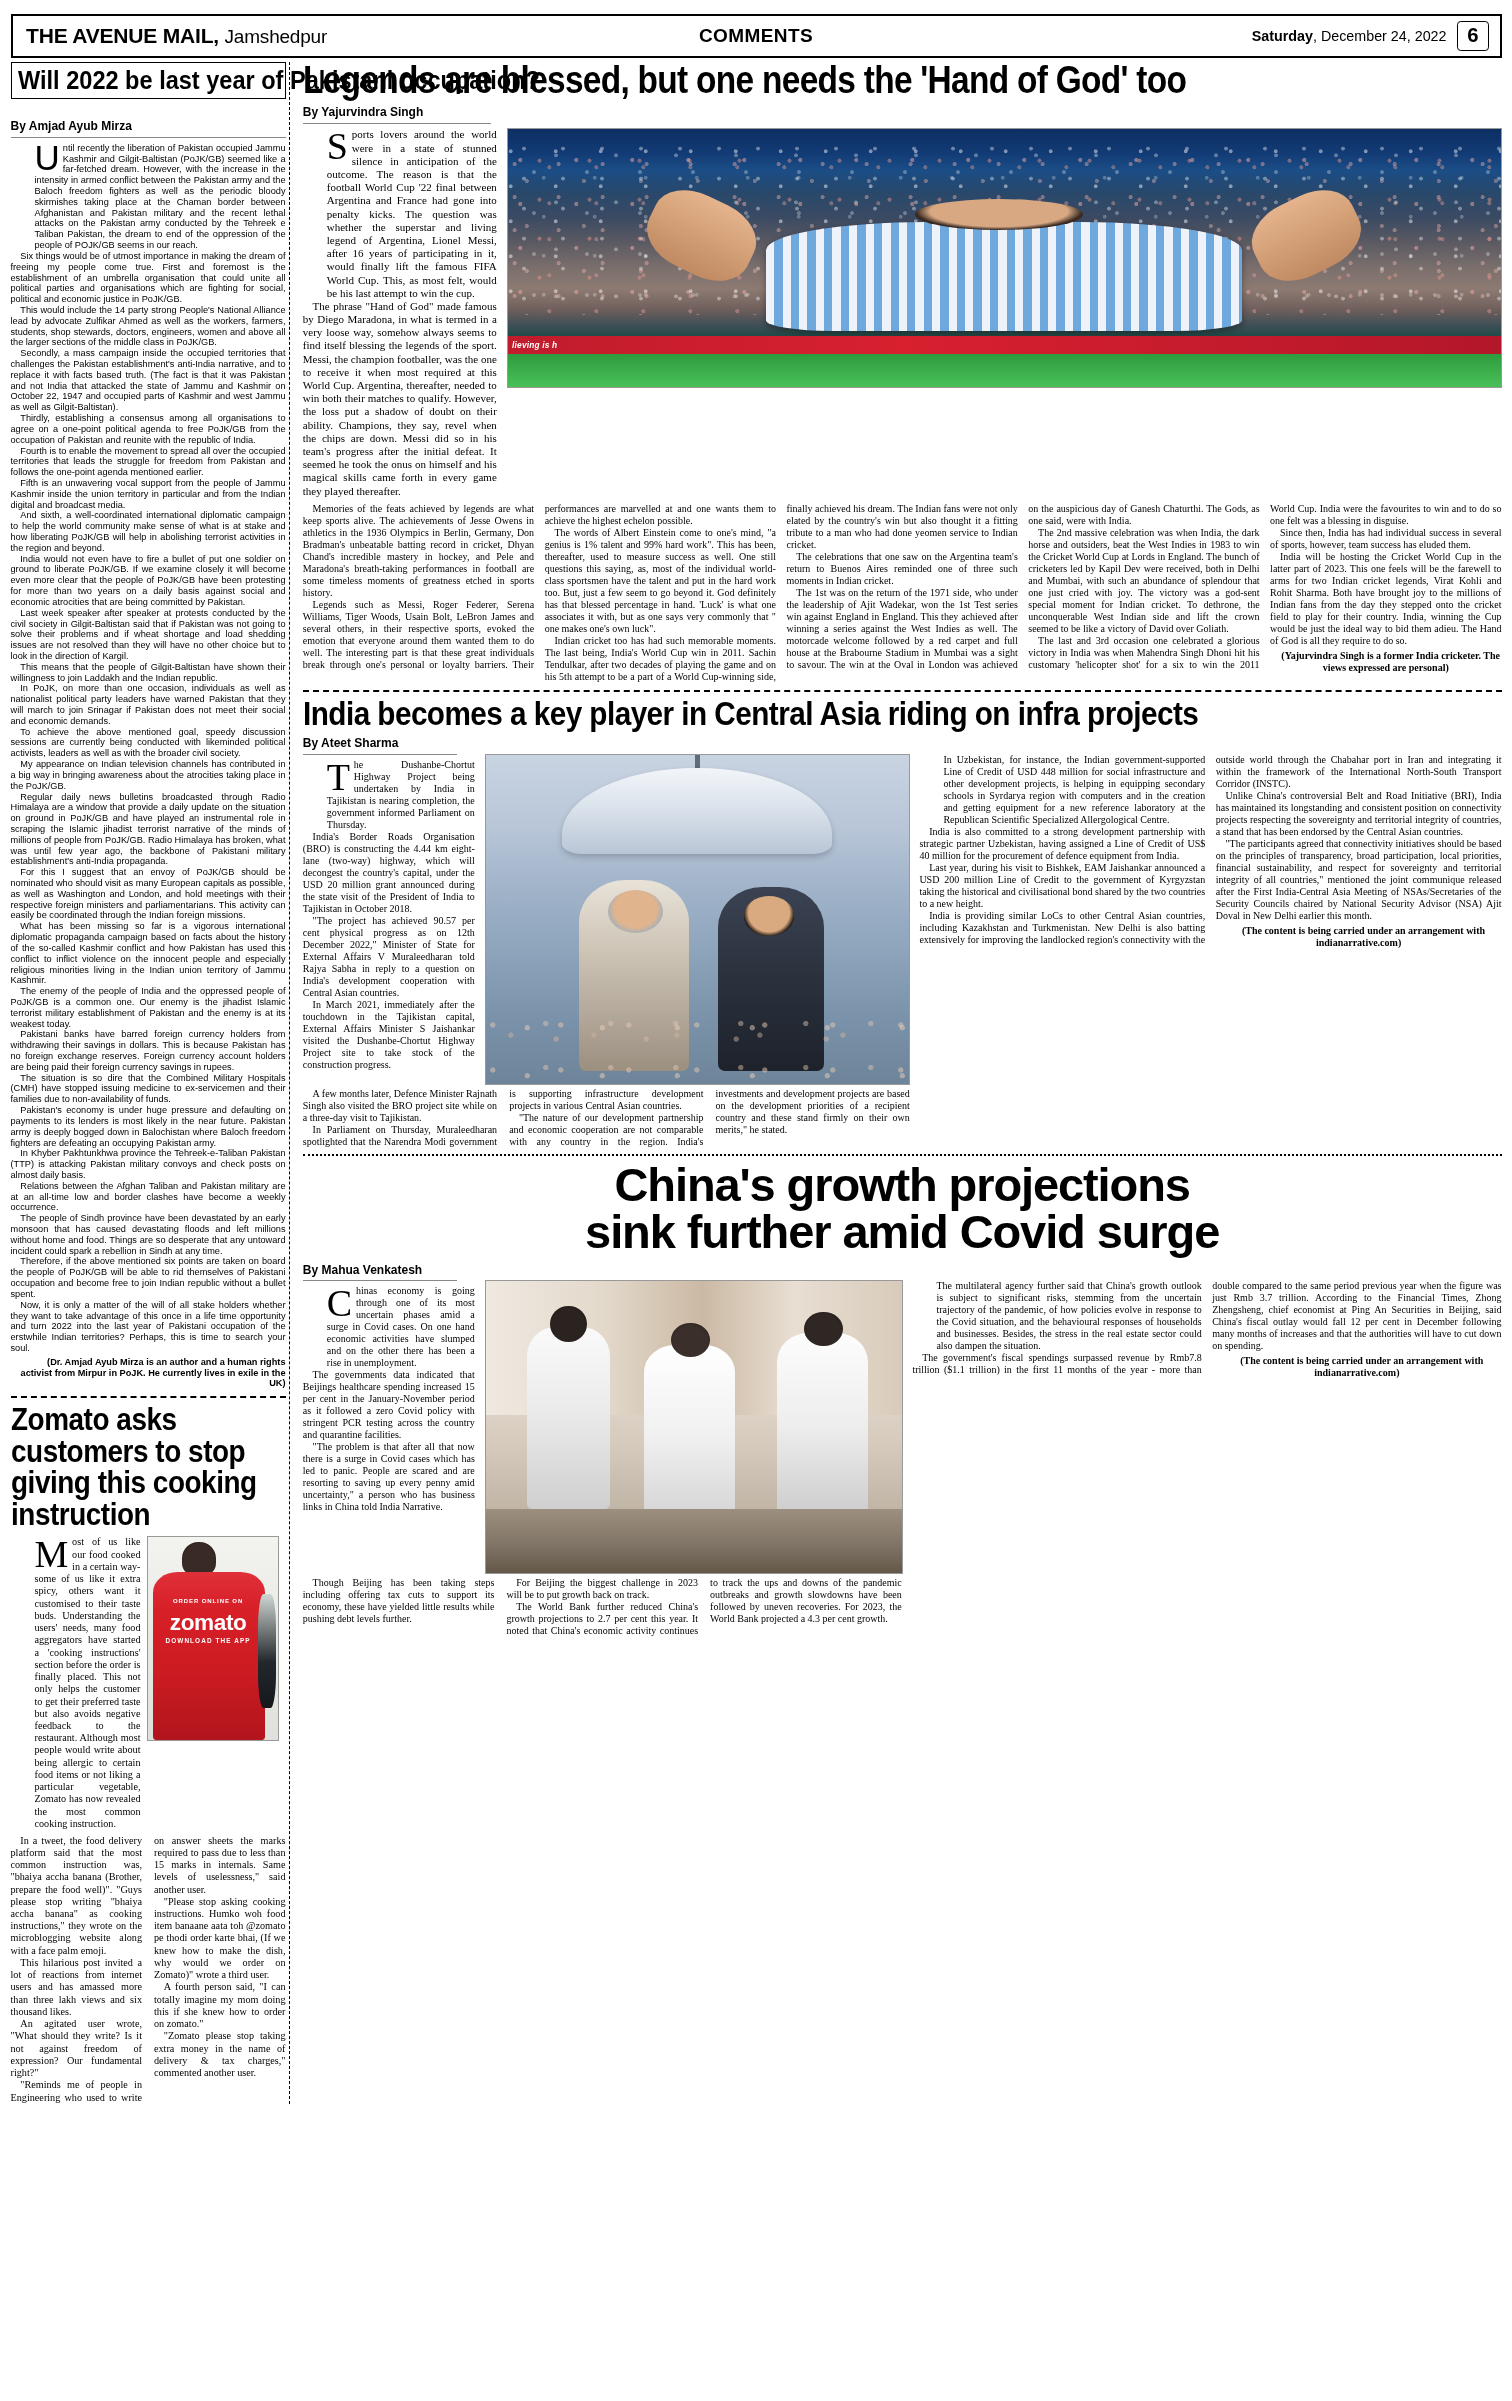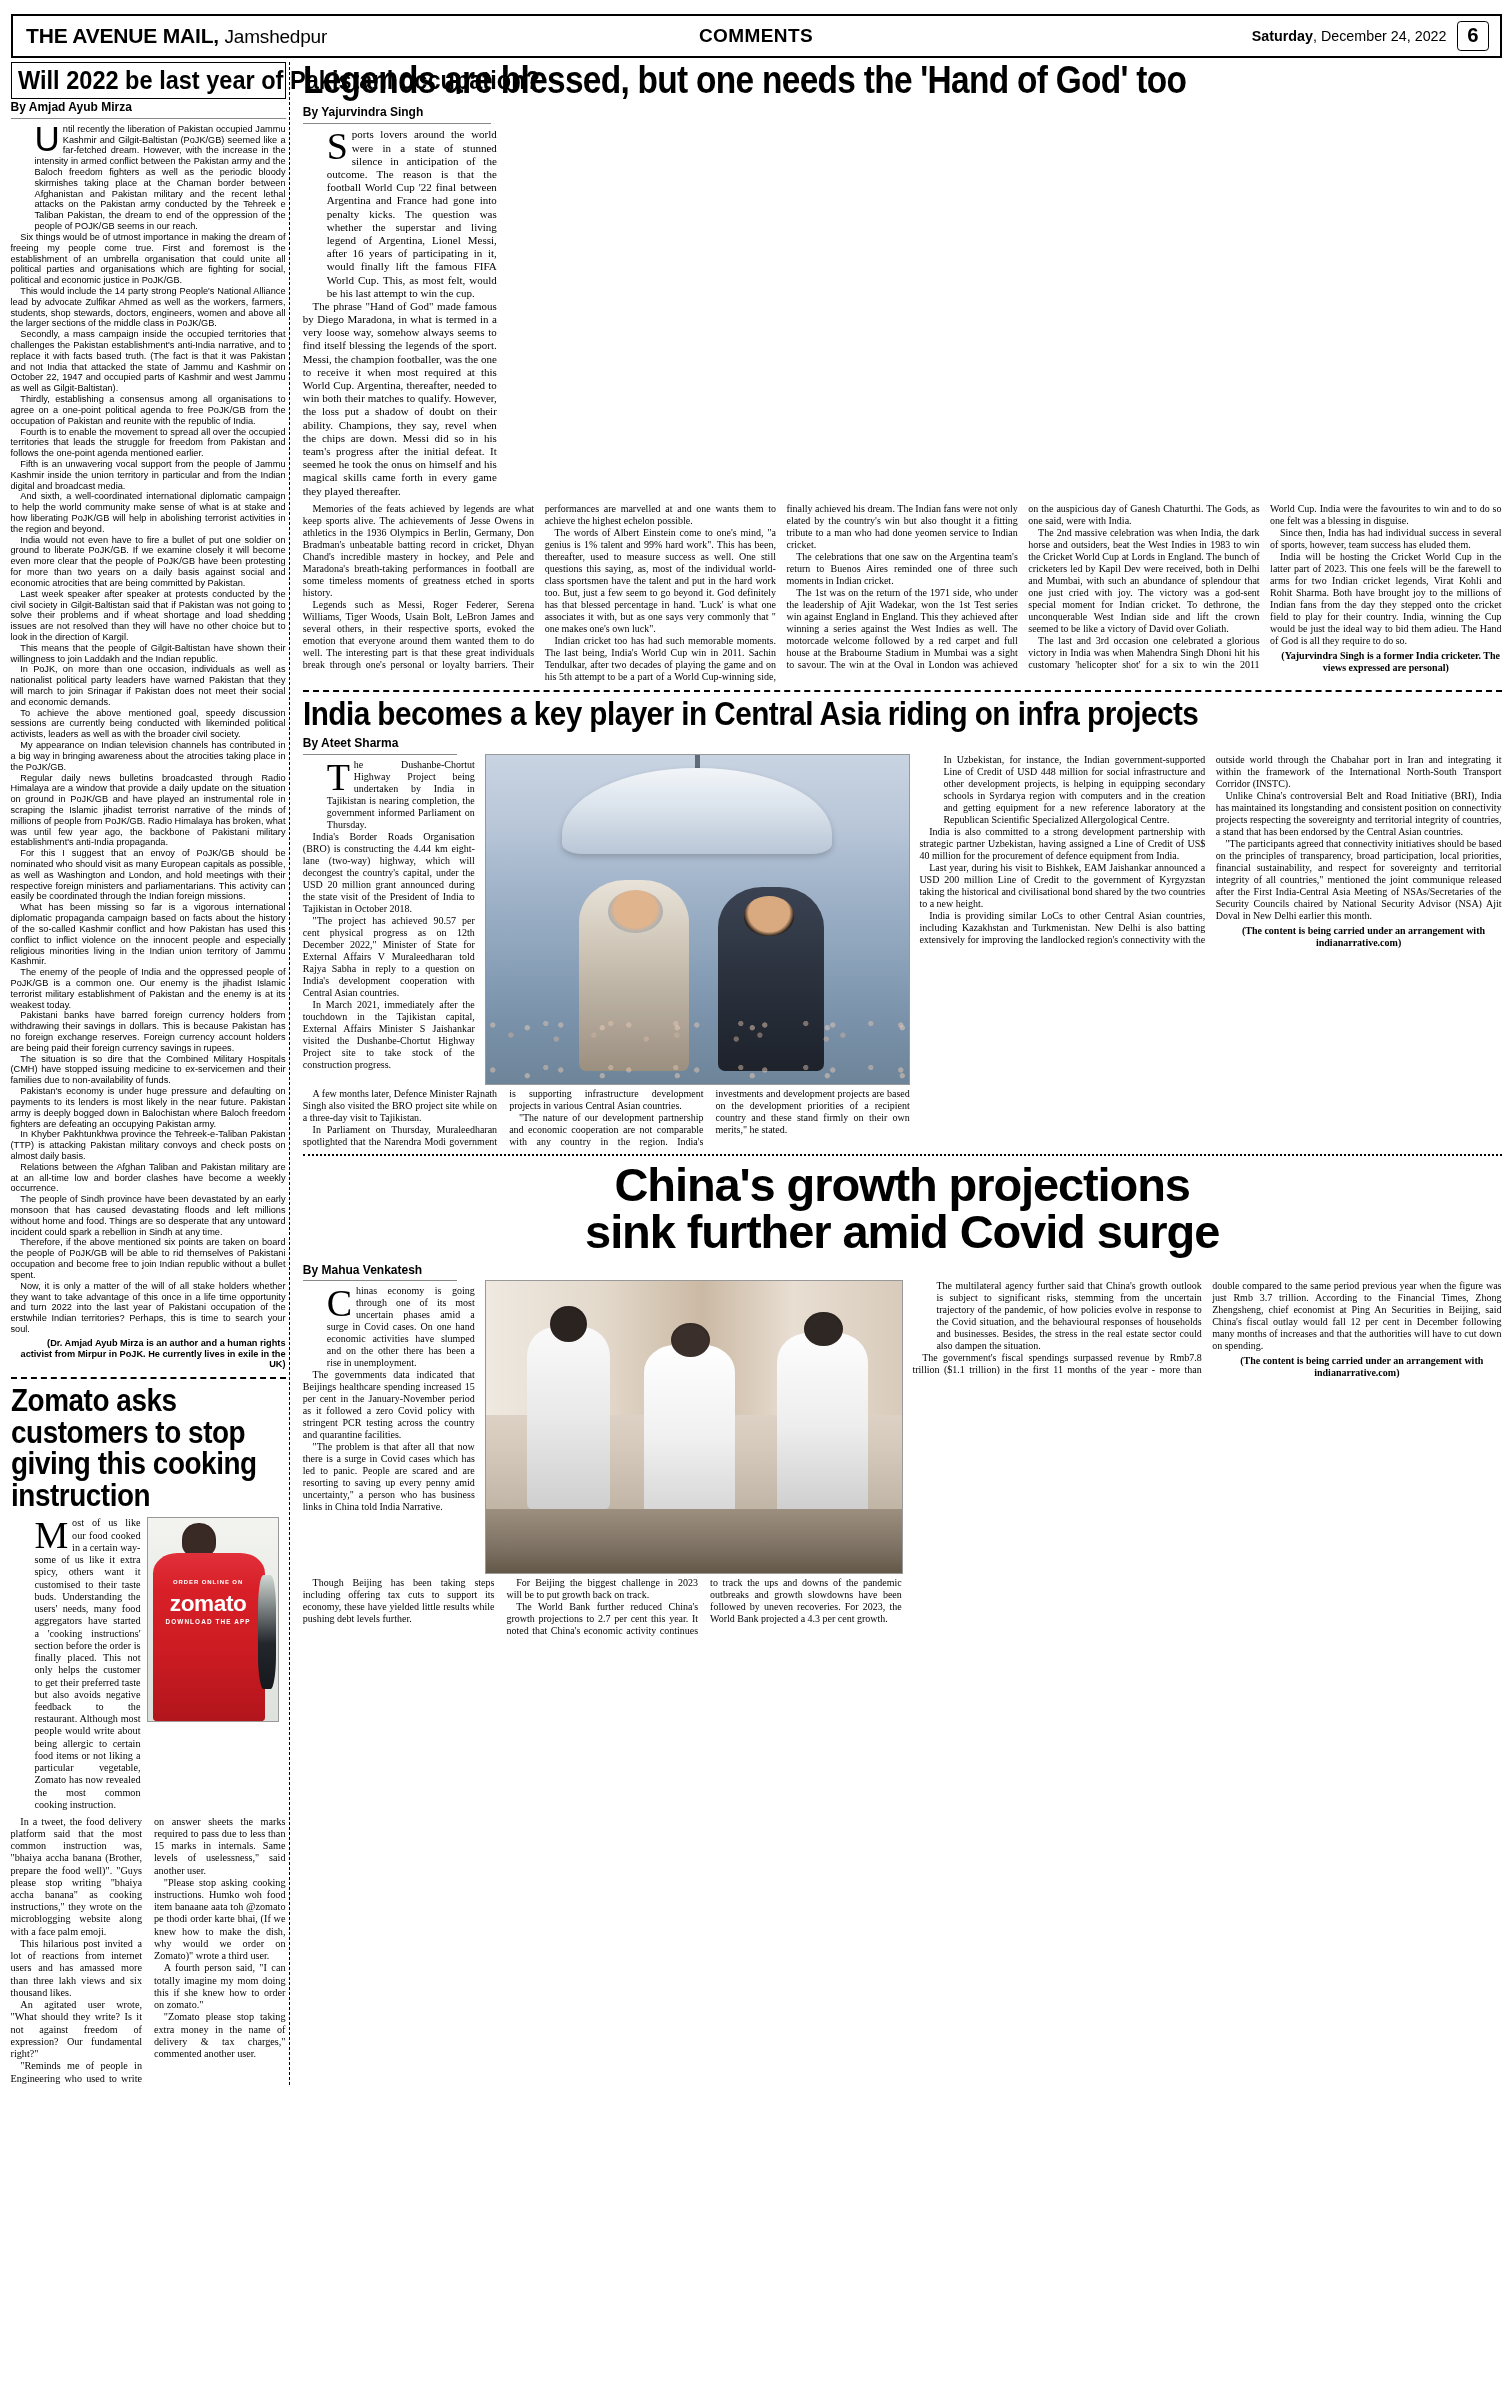--- a/index.html
+++ b/index.html
@@ -38,21 +38,21 @@
   .grid { display:flex; gap:0; }
   .left-col { width:275px; flex:0 0 275px; }
   .vrule { width:9px; flex:0 0 9px; border-left:1.5px dashed #000; margin-left:3.8px; }
   .right-col { flex:1 1 auto; padding-left:4.5px; }
 
   
   .hl-box { border:1.5px solid #000; padding:4.5px 6px 5.3px 6px; }
   .hl1 { font-size:25.6px; font-weight:bold; line-height:1.0;
          font-family:"Liberation Sans Narrow","Liberation Sans",sans-serif;
          transform:scaleX(0.92); transform-origin:left center; white-space:nowrap;}
-  .byline { font-size:12px; font-weight:bold; margin-top:1px; }
+  .byline { font-size:12px; font-weight:bold; margin-top:20px; }
   .rule-thin { border-top:0.8px solid #888; margin:3.8px 0 4.5px 0; }
 
   .hl-big { font-size:38px; font-weight:bold; line-height:0.95; letter-spacing:-0.8px;
             font-family:"Liberation Sans Narrow","Liberation Sans",sans-serif;
             transform:scaleX(0.88); transform-origin:left center; white-space:nowrap; }
   .hl-big2 { font-size:33px; font-weight:bold; line-height:0.98; letter-spacing:-0.6px;
             font-family:"Liberation Sans Narrow","Liberation Sans",sans-serif;
             transform:scaleX(0.9); transform-origin:left center; white-space:nowrap;}
   .hl-center { text-align:center; font-size:47px; font-weight:bold; line-height:1.0;
                letter-spacing:-1.1px; font-family:"Liberation Sans Narrow","Liberation Sans",sans-serif; }
@@ -311,20 +311,31 @@
 
       <div class="hl-big">Legends are blessed, but one needs the 'Hand of God' too</div>
       <div class="byline" style="margin-top:7px;">By Yajurvindra Singh</div>
       <div class="rule-thin" style="width:188px;"></div>
 
       <div style="display:flex; gap:9.8px;">
         <div class="body-serif" style="width:194px; flex:0 0 194px;">
           <p class="noind dropcap">Sports lovers around the world were in a state of stunned silence in anticipation of the outcome. The reason is that the football World Cup '22 final between Argentina and France had gone into penalty kicks. The question was whether the superstar and living legend of Argentina, Lionel Messi, after 16 years of participating in it, would finally lift the famous FIFA World Cup. This, as most felt, would be his last attempt to win the cup.</p>
           <p>The phrase "Hand of God" made famous by Diego Maradona, in what is termed in a very loose way, somehow always seems to find itself blessing the legends of the sport. Messi, the champion footballer, was the one to receive it when most required at this World Cup. Argentina, thereafter, needed to win both their matches to qualify. However, the loss put a shadow of doubt on their ability. Champions, they say, revel when the chips are down. Messi did so in his team's progress after the initial defeat. It seemed he took the onus on himself and his magical skills came forth in every game they played thereafter.</p>
         </div>
+        <div class="photo" style="flex:1 1 auto; height:260px;">
+          <div class="ph-messi">
+            <div class="crowd"></div>
+            <div class="arm-l"></div>
+            <div class="arm-r"></div>
+            <div class="shirt"></div>
+            <div class="head"></div>
+            <div class="board">lieving is h</div>
+            <div class="pitch"></div>
+          </div>
+        </div>
       </div>
 
       <div class="body-serif cols5" style="margin-top:5.3px; font-size:10px;">
         <p>Memories of the feats achieved by legends are what keep sports alive. The achievements of Jesse Owens in athletics in the 1936 Olympics in Berlin, Germany, Don Bradman's unbeatable batting record in cricket, Dhyan Chand's incredible mastery in hockey, and Pele and Maradona's breath-taking performances in football are some timeless moments of greatness etched in sports history.</p>
         <p>Legends such as Messi, Roger Federer, Serena Williams, Tiger Woods, Usain Bolt, LeBron James and several others, in their respective sports, evoked the emotion that everyone around them wanted them to do well. The interesting part is that these great individuals break through one's personal or loyalty barriers. Their performances are marvelled at and one wants them to achieve the highest echelon possible.</p>
         <p>The words of Albert Einstein come to one's mind, "a genius is 1% talent and 99% hard work". This has been, thereafter, used to measure success as well. One still questions this saying, as, most of the individual world-class sportsmen have the talent and put in the hard work too. But, just a few seem to go beyond it. God definitely has that blessed percentage in hand. 'Luck' is what one associates it with, but as one says very commonly that " one makes one's own luck".</p>
         <p>Indian cricket too has had such memorable moments. The last being, India's World Cup win in 2011. Sachin Tendulkar, after two decades of playing the game and on his 5th attempt to be a part of a World Cup-winning side, finally achieved his dream. The Indian fans were not only elated by the country's win but also thought it a fitting tribute to a man who had done yeomen service to Indian cricket.</p>
         <p>The celebrations that one saw on the Argentina team's return to Buenos Aires reminded one of three such moments in Indian cricket.</p>
         <p>The 1st was on the return of the 1971 side, who under the leadership of Ajit Wadekar, won the 1st Test series win against England in England. This they achieved after winning a series against the West Indies as well. The motorcade welcome followed by a red carpet and full house at the Brabourne Stadium in Mumbai was a sight to savour. The win at the Oval in London was achieved on the auspicious day of Ganesh Chaturthi. The Gods, as one said, were with India.</p>
         <p>The 2nd massive celebration was when India, the dark horse and outsiders, beat the West Indies in 1983 to win the Cricket World Cup at Lords in England. The bunch of cricketers led by Kapil Dev were received, both in Delhi and Mumbai, with such an abundance of splendour that one just cried with joy. The victory was a god-sent special moment for Indian cricket. To dethrone, the unconquerable West Indian side and lift the crown seemed to be like a victory of David over Goliath.</p>

